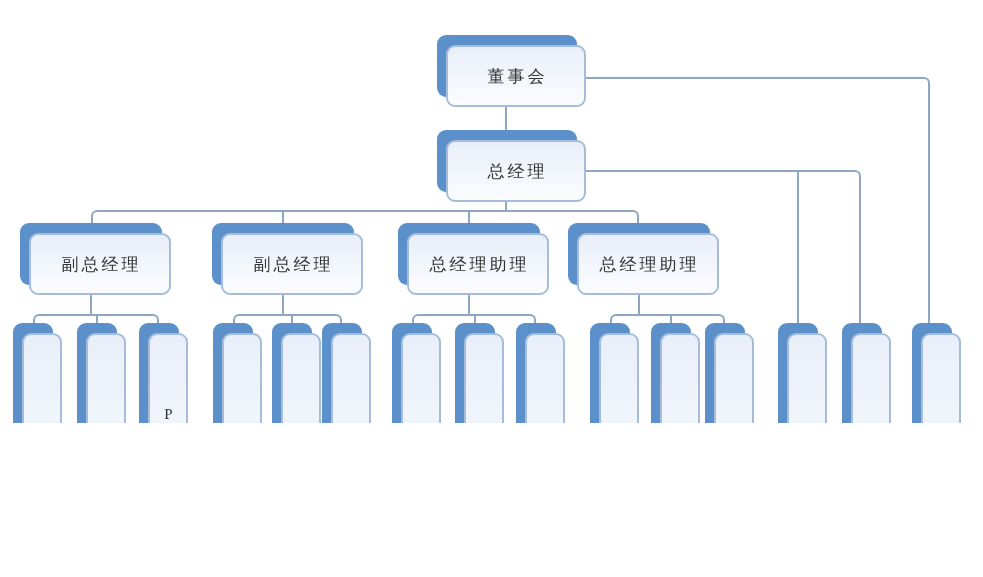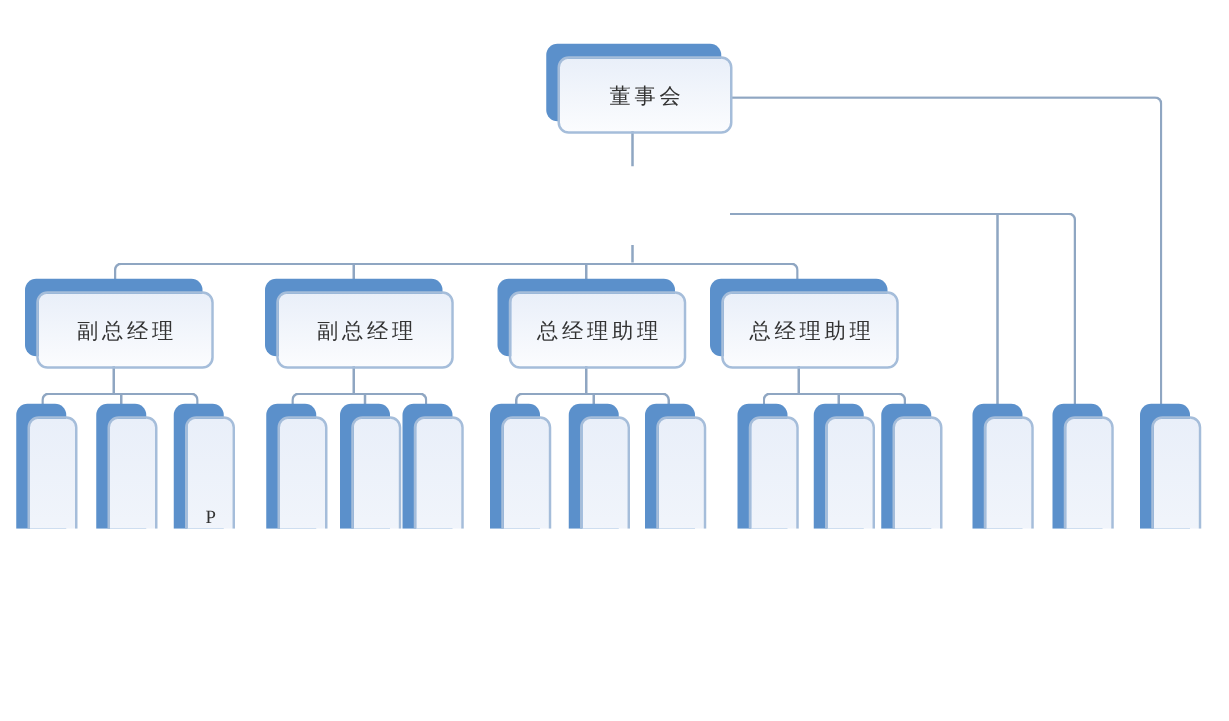--- a/index.html
+++ b/index.html
@@ -89,20 +89,26 @@
   <div class="line" style="left:638px;top:288px;width:2px;height:27px"></div>
   <div class="elbow tlr" style="left:610px;top:314px;width:115px;height:13px"></div>
   <div class="line" style="left:670px;top:316px;width:2px;height:9px"></div>
 
   <div class="node h" style="left:437px;top:35px;width:140px;height:62px">
     <div class="shadow"></div>
     <div class="face">
         <span class="label">董事会</span>
       </div>
   </div>
+  <div class="node h" style="left:437px;top:130px;width:140px;height:62px">
+    <div class="shadow"></div>
+    <div class="face">
+        <span class="label">总经理</span>
+      </div>
+  </div>
 
   <div class="node h" style="left:20px;top:223px;width:142px;height:62px">
     <div class="shadow"></div>
     <div class="face">
         <span class="label">副总经理</span>
       </div>
   </div>
   <div class="node h" style="left:212px;top:223px;width:142px;height:62px">
     <div class="shadow"></div>
     <div class="face">

